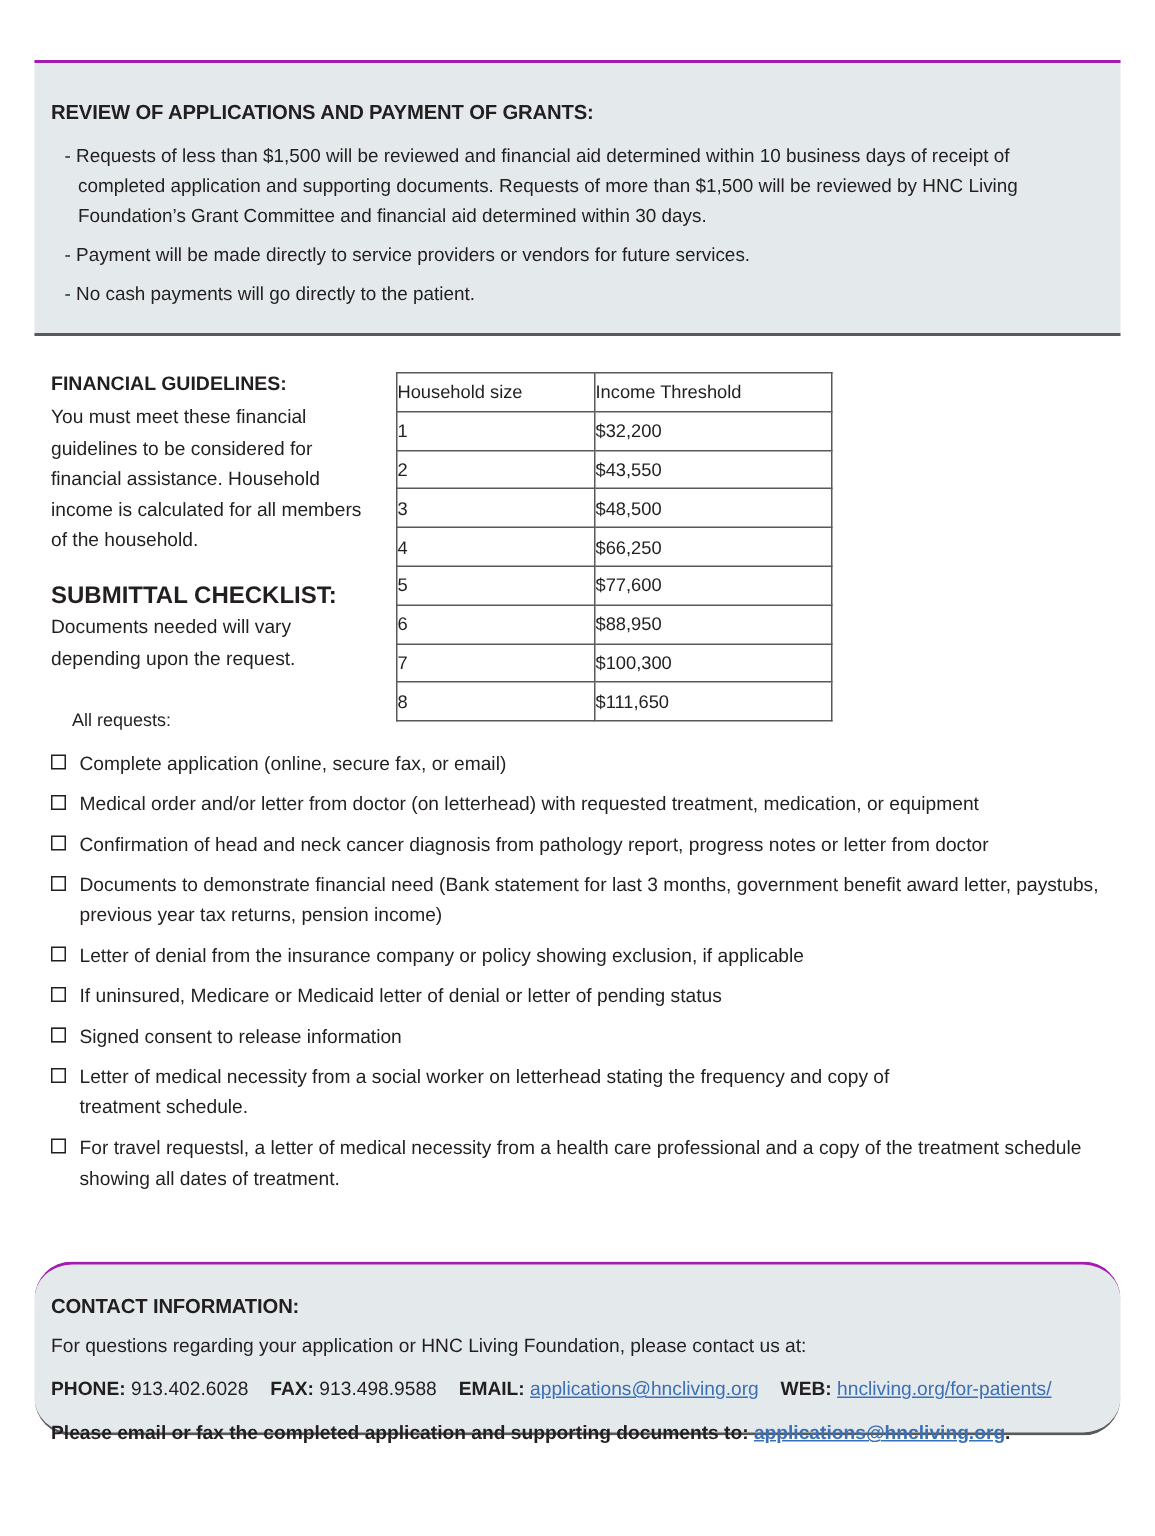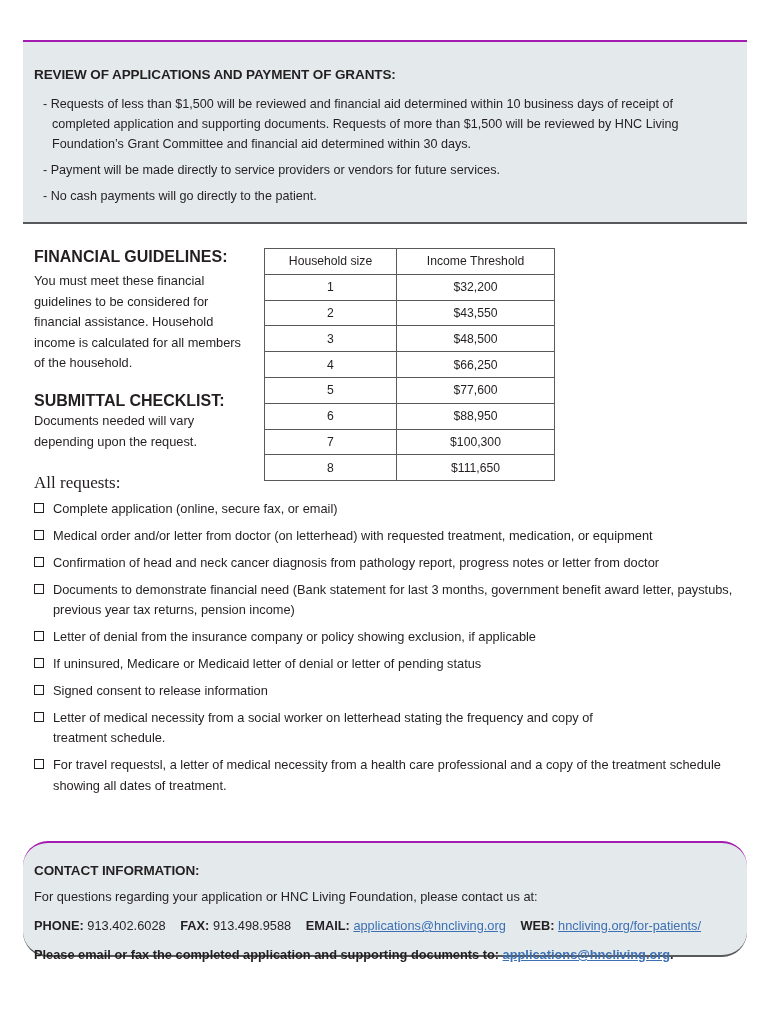--- a/index.html
+++ b/index.html
@@ -7,28 +7,28 @@
          font-family: "Liberation Sans", "DejaVu Sans", sans-serif; color: #231f20; }
   .panel { position: absolute; left: 23px; width: 724px; background: #e4eaec;
            border-top: 2px solid #a21caf; border-bottom: 2px solid #58595b; box-sizing: border-box; }
   #review-panel { top: 40px; height: 184px; }
   #contact-panel { top: 841px; height: 116px; border-radius: 25px; }
   .section-title { font-weight: bold; font-size: 13.5px; letter-spacing: -0.1px; position: absolute; }
   .review-list { position: absolute; left: 20px; top: 52px; font-size: 12.6px; line-height: 20px; margin: 0; padding: 0; list-style: none; }
   .review-list li { margin-bottom: 6px; padding-left: 9px; text-indent: -9px; }
   .left-col { position: absolute; left: 34px; top: 248px; width: 220px; }
   .left-col p { margin: 0; font-size: 12.8px; line-height: 20.6px; }
-  .guide-title { font-weight: bold; font-size: 16px; margin: 0 0 5px 0; }
+  .guide-title { font-weight: bold; font-size: 13px; margin: 0 0 5px 0; }
   .check-title { font-weight: bold; font-size: 16px; margin: 18px 0 1px 0; }
   .italic { }
   table.income { position: absolute; left: 264px; top: 248px; border-collapse: collapse; font-size: 12.2px; }
-  table.income th, table.income td { border: 1px solid #58595b; text-align: center; height: 24.8px; padding: 0; }
+  table.income th, table.income td { border: 1px solid #58595b; text-align: left; height: 24.8px; padding: 0; }
   table.income th { font-weight: normal; width: 131px; }
   table.income th + th, table.income td + td { width: 157px; }
-  .all-requests { position: absolute; left: 34px; top: 473px; font-size: 17px; font-family: Liberation Serif, serif; }
+  .all-requests { position: absolute; left: 48px; top: 473px; font-size: 12px; }
   .checklist { position: absolute; left: 34px; top: 499px; width: 710px; margin: 0; padding: 0; list-style: none; font-size: 12.8px; line-height: 20.5px; }
   .checklist li { position: relative; padding-left: 19px; margin-bottom: 6.4px; }
   .checkbox { position: absolute; left: 0; top: 4px; width: 10px; height: 10px; border: 1px solid #231f20; background: #fff; box-sizing: border-box; cursor: pointer; }
   .contact-title { left: 11px; top: 20px; }
   .contact-line { position: absolute; left: 11px; font-size: 12.8px; white-space: nowrap; }
   .contact-line b { font-weight: bold; }
   a.link { color: #3c6fb4; text-decoration: underline; }
   .sep { display: inline-block; width: 11px; }
 </style>
 </head>

